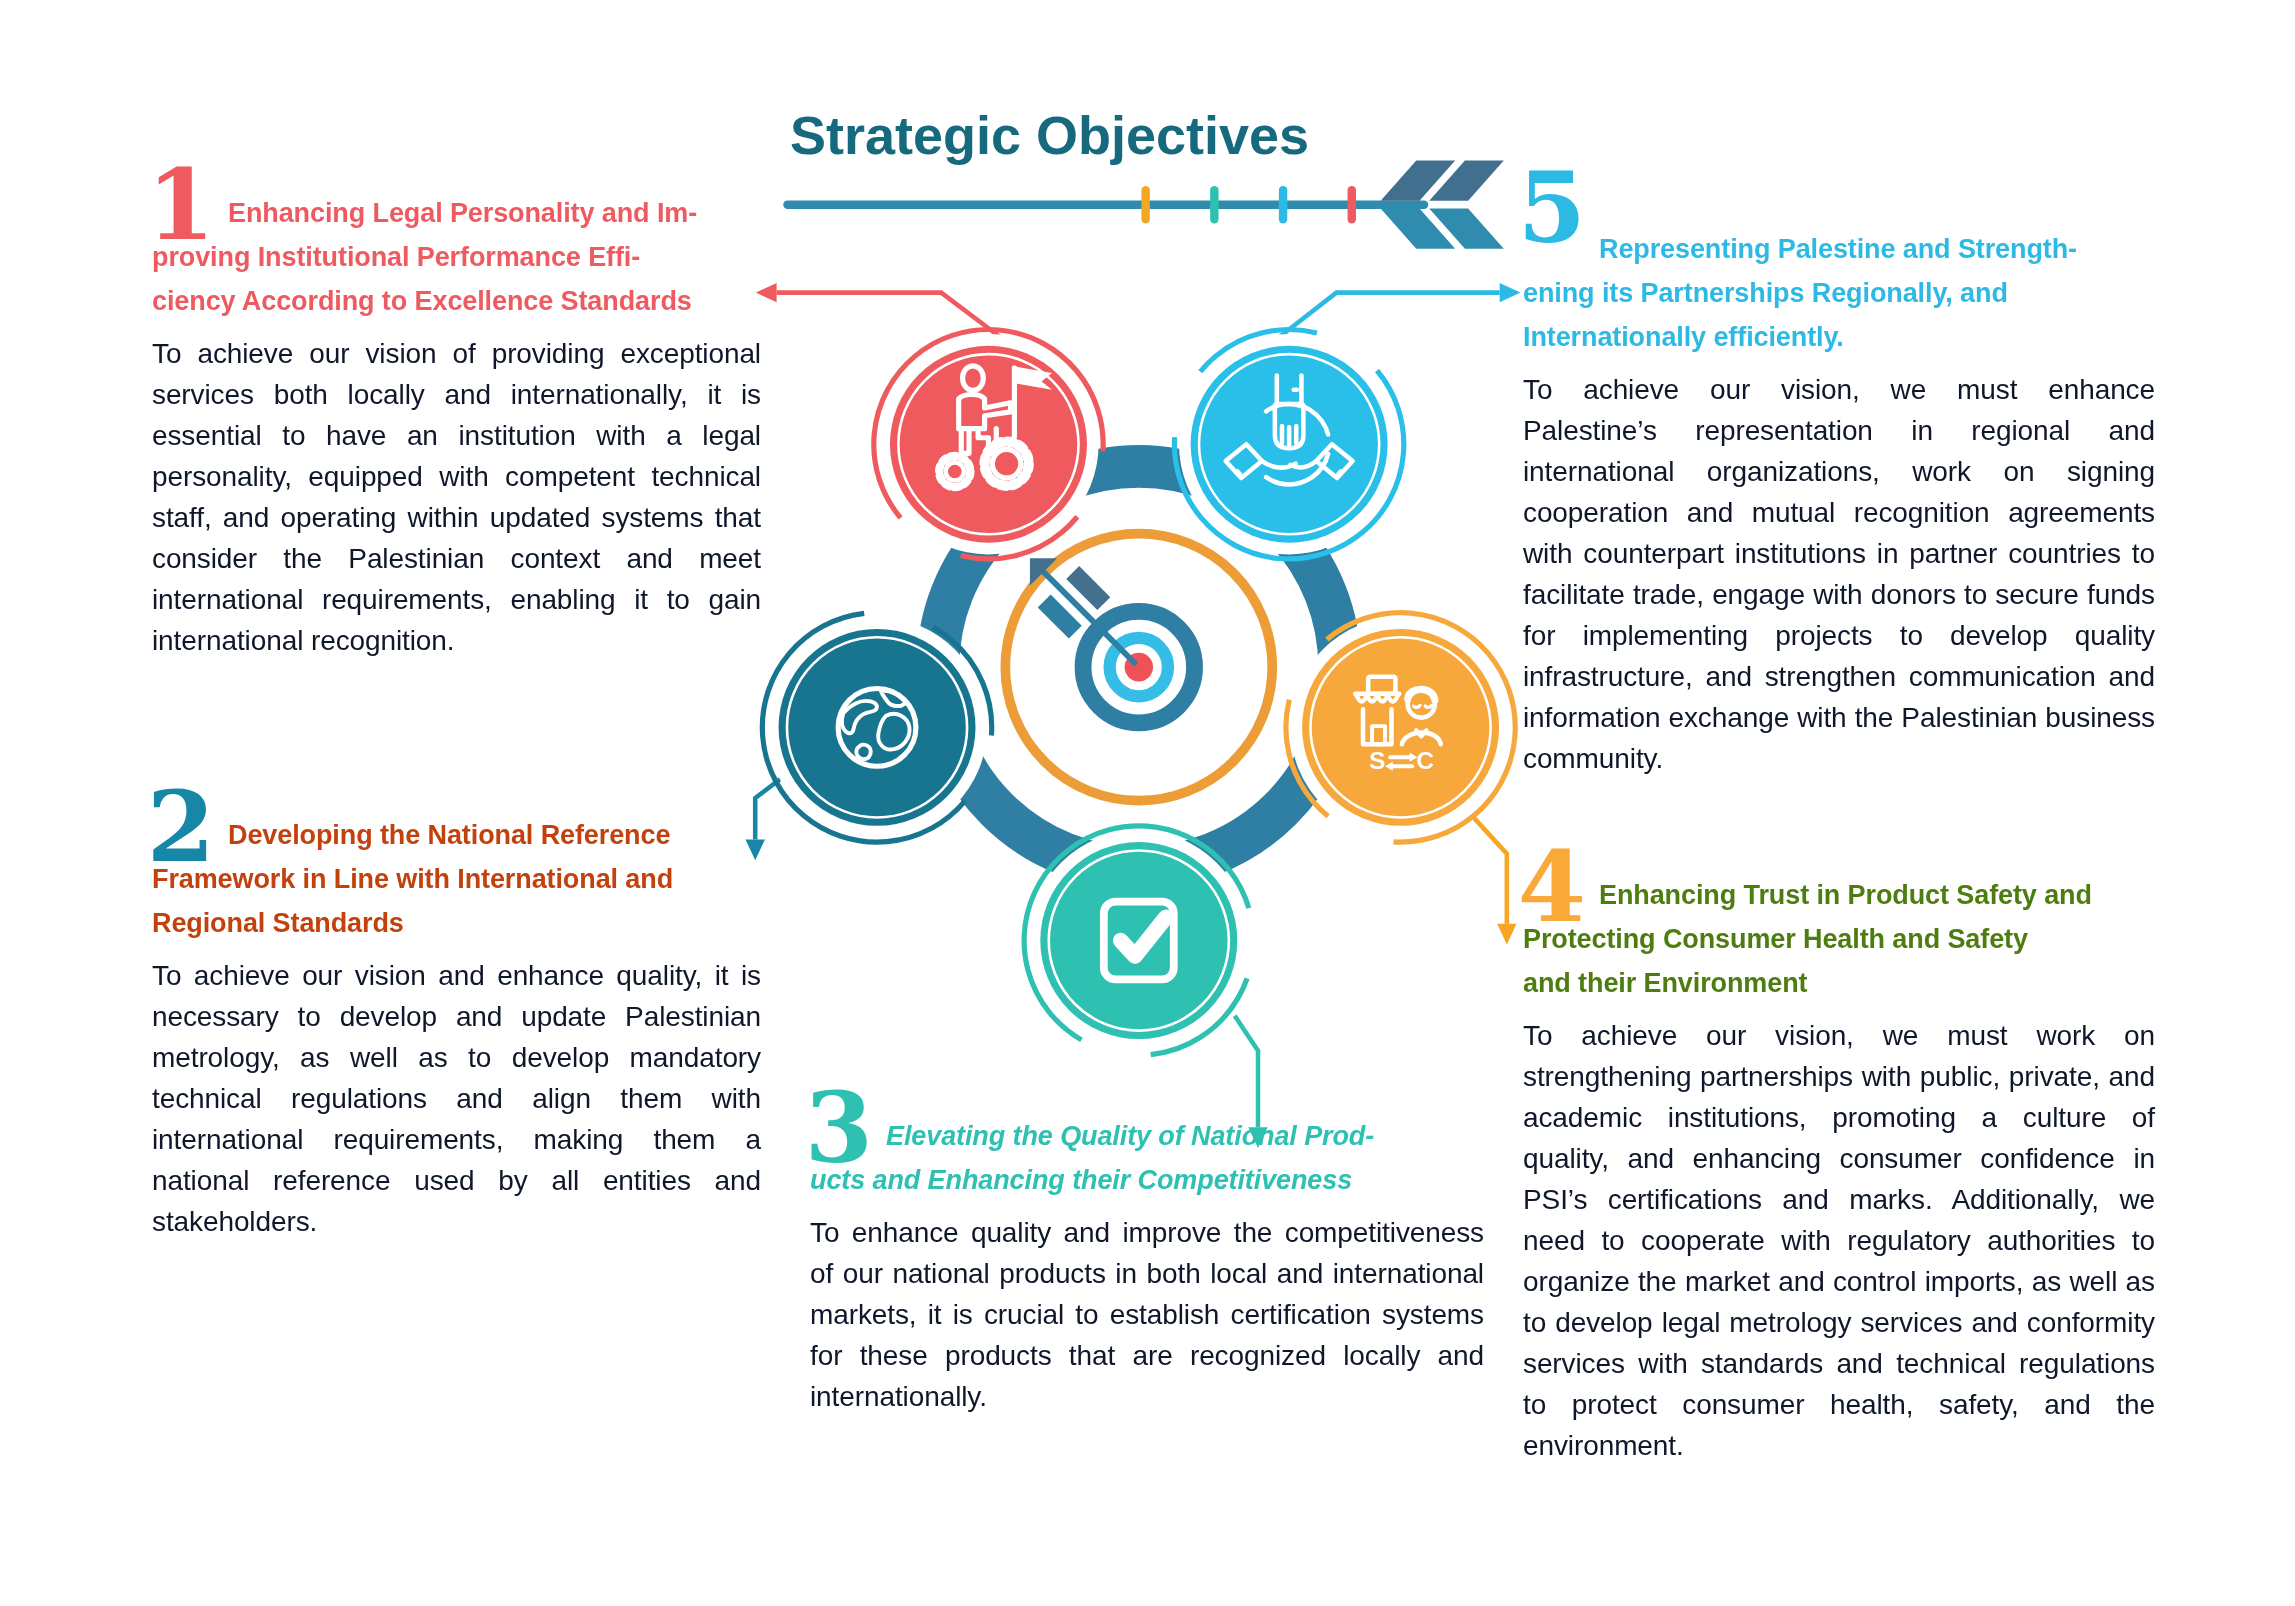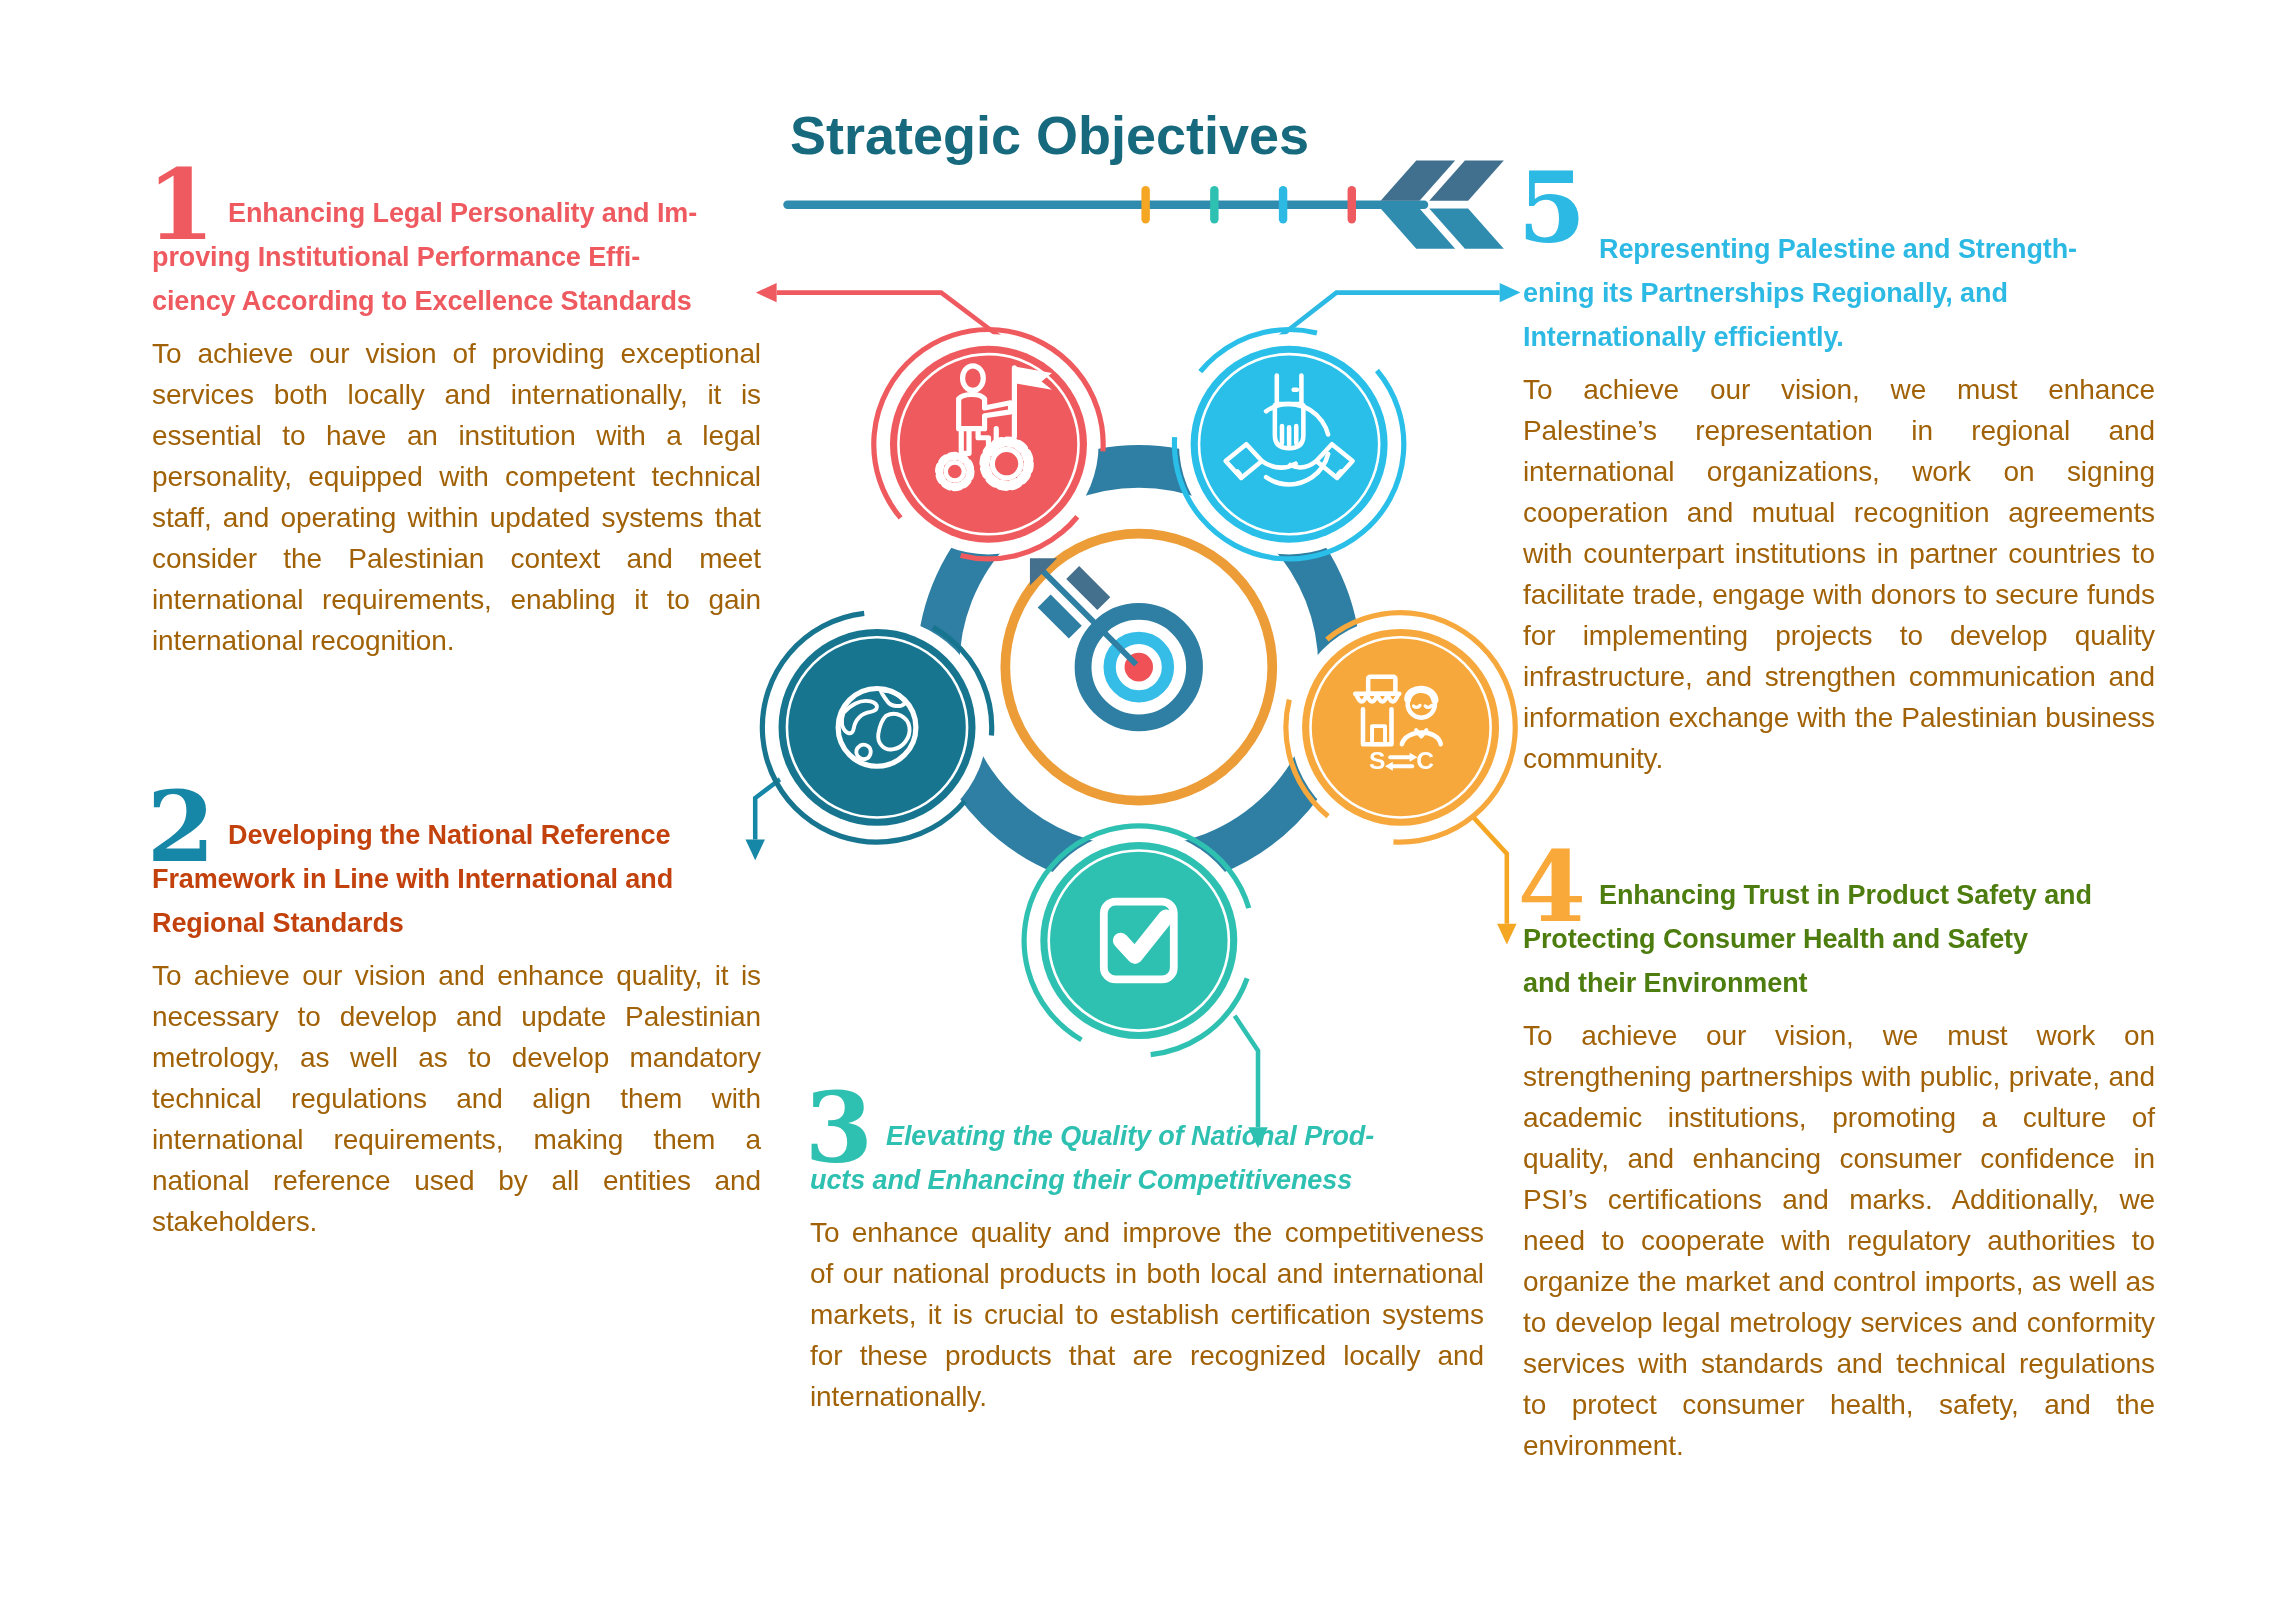--- a/index.html
+++ b/index.html
@@ -16,21 +16,21 @@
   .obj{position:absolute;}
   .obj .num{
     position:absolute;left:-5.2px;top:-35px;line-height:1;
     font-family:"DejaVu Serif",serif;font-weight:700;font-size:98px;
   }
   .obj h2{
     margin:0;font-size:27px;line-height:44px;font-weight:700;
     white-space:pre-line;text-indent:76px;letter-spacing:-0.1px;
   }
   .obj p{
-    margin:10.4px 0 0 0;font-size:28px;line-height:41px;color:#a16207;
+    margin:10.4px 0 0 0;font-size:28px;line-height:41px;color:#0f172a;
     text-align:justify;letter-spacing:-0.1px;
   }
   #b1{left:152px;top:191px;width:609px;}
   #b2{left:152px;top:813px;width:609px;}
   #b3{left:810px;top:1114px;width:674px;}
   #b4{left:1523px;top:873px;width:632px;}
   #b5{left:1523px;top:194px;width:632px;}
 </style>
 </head>
 <body>

